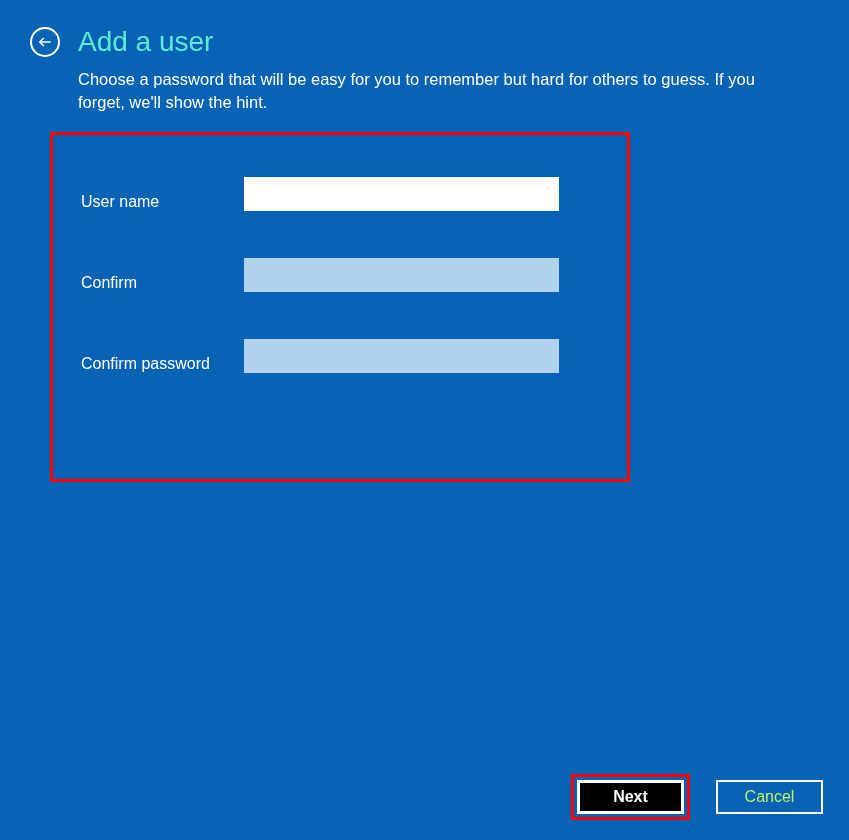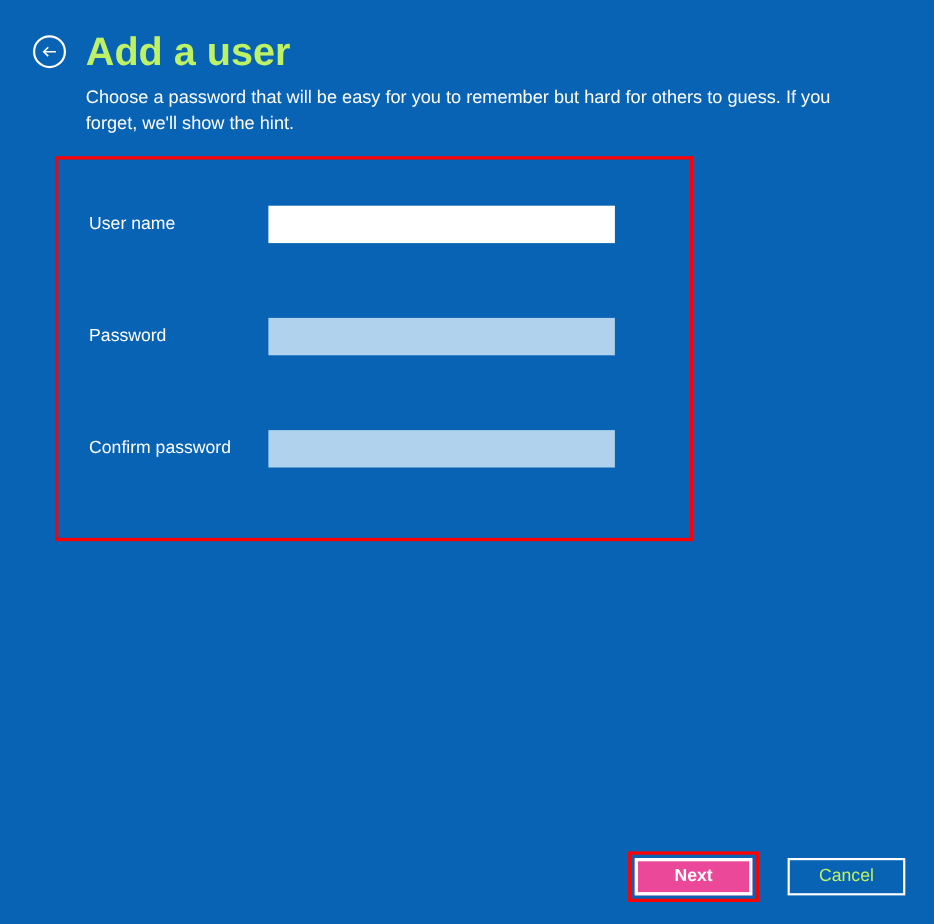--- a/index.html
+++ b/index.html
@@ -36,44 +36,44 @@
       cursor: pointer;
       flex-shrink: 0;
     }
     
     .back-arrow {
       width: 14px;
       height: 14px;
     }
     
     .page-title {
-      font-size: 36px;
-      font-weight: 700;
-      color: #bef264;
+      font-size: 28px;
+      font-weight: 400;
+      color: #5eead4;
     }
     
     .description {
       padding: 10px 30px 0 78px;
       font-size: 16.5px;
       line-height: 1.4;
       max-width: 800px;
     }
     
     .form-container {
       margin: 18px 0 0 50px;
       width: 580px;
       height: 350px;
       border: 3px solid #ff0000;
       padding: 42px 28px 30px 28px;
     }
     
     .form-row {
       display: flex;
-      align-items: center;
-      margin-bottom: 68px;
+      align-items: flex-end;
+      margin-bottom: 47px;
     }
     
     .form-label {
       width: 163px;
       font-size: 16px;
       flex-shrink: 0;
     }
     
     .form-input {
       height: 34px;
@@ -116,21 +116,21 @@
       height: 34px;
       font-size: 16px;
       font-family: inherit;
       cursor: pointer;
       display: flex;
       align-items: center;
       justify-content: center;
     }
     
     .btn.primary {
-      background-color: #ec4899;
+      background-color: #000000;
       color: #ffffff;
       border: 3px solid #ffffff;
       font-weight: 600;
     }
     
     .btn.secondary {
       background-color: transparent;
       color: #bef264;
       border: 2px solid #ffffff;
     }
@@ -165,21 +165,21 @@
 <p class="description">Choose a password that will be easy for you to remember but hard for others to guess. If you forget, we'll show the hint.</p>
 
 <div class="form-container">
 
   <div class="form-row">
     <label class="form-label">User name</label>
     <input type="text" class="form-input active cursor-caret" value="" style="">
   </div>
 
   <div class="form-row">
-    <label class="form-label">Password</label>
+    <label class="form-label">Confirm</label>
     <input type="password" class="form-input inactive" value="" style="">
   </div>
 
   <div class="form-row">
     <label class="form-label">Confirm password</label>
     <input type="password" class="form-input inactive" value="" style="">
   </div>
 
 
 </div>

